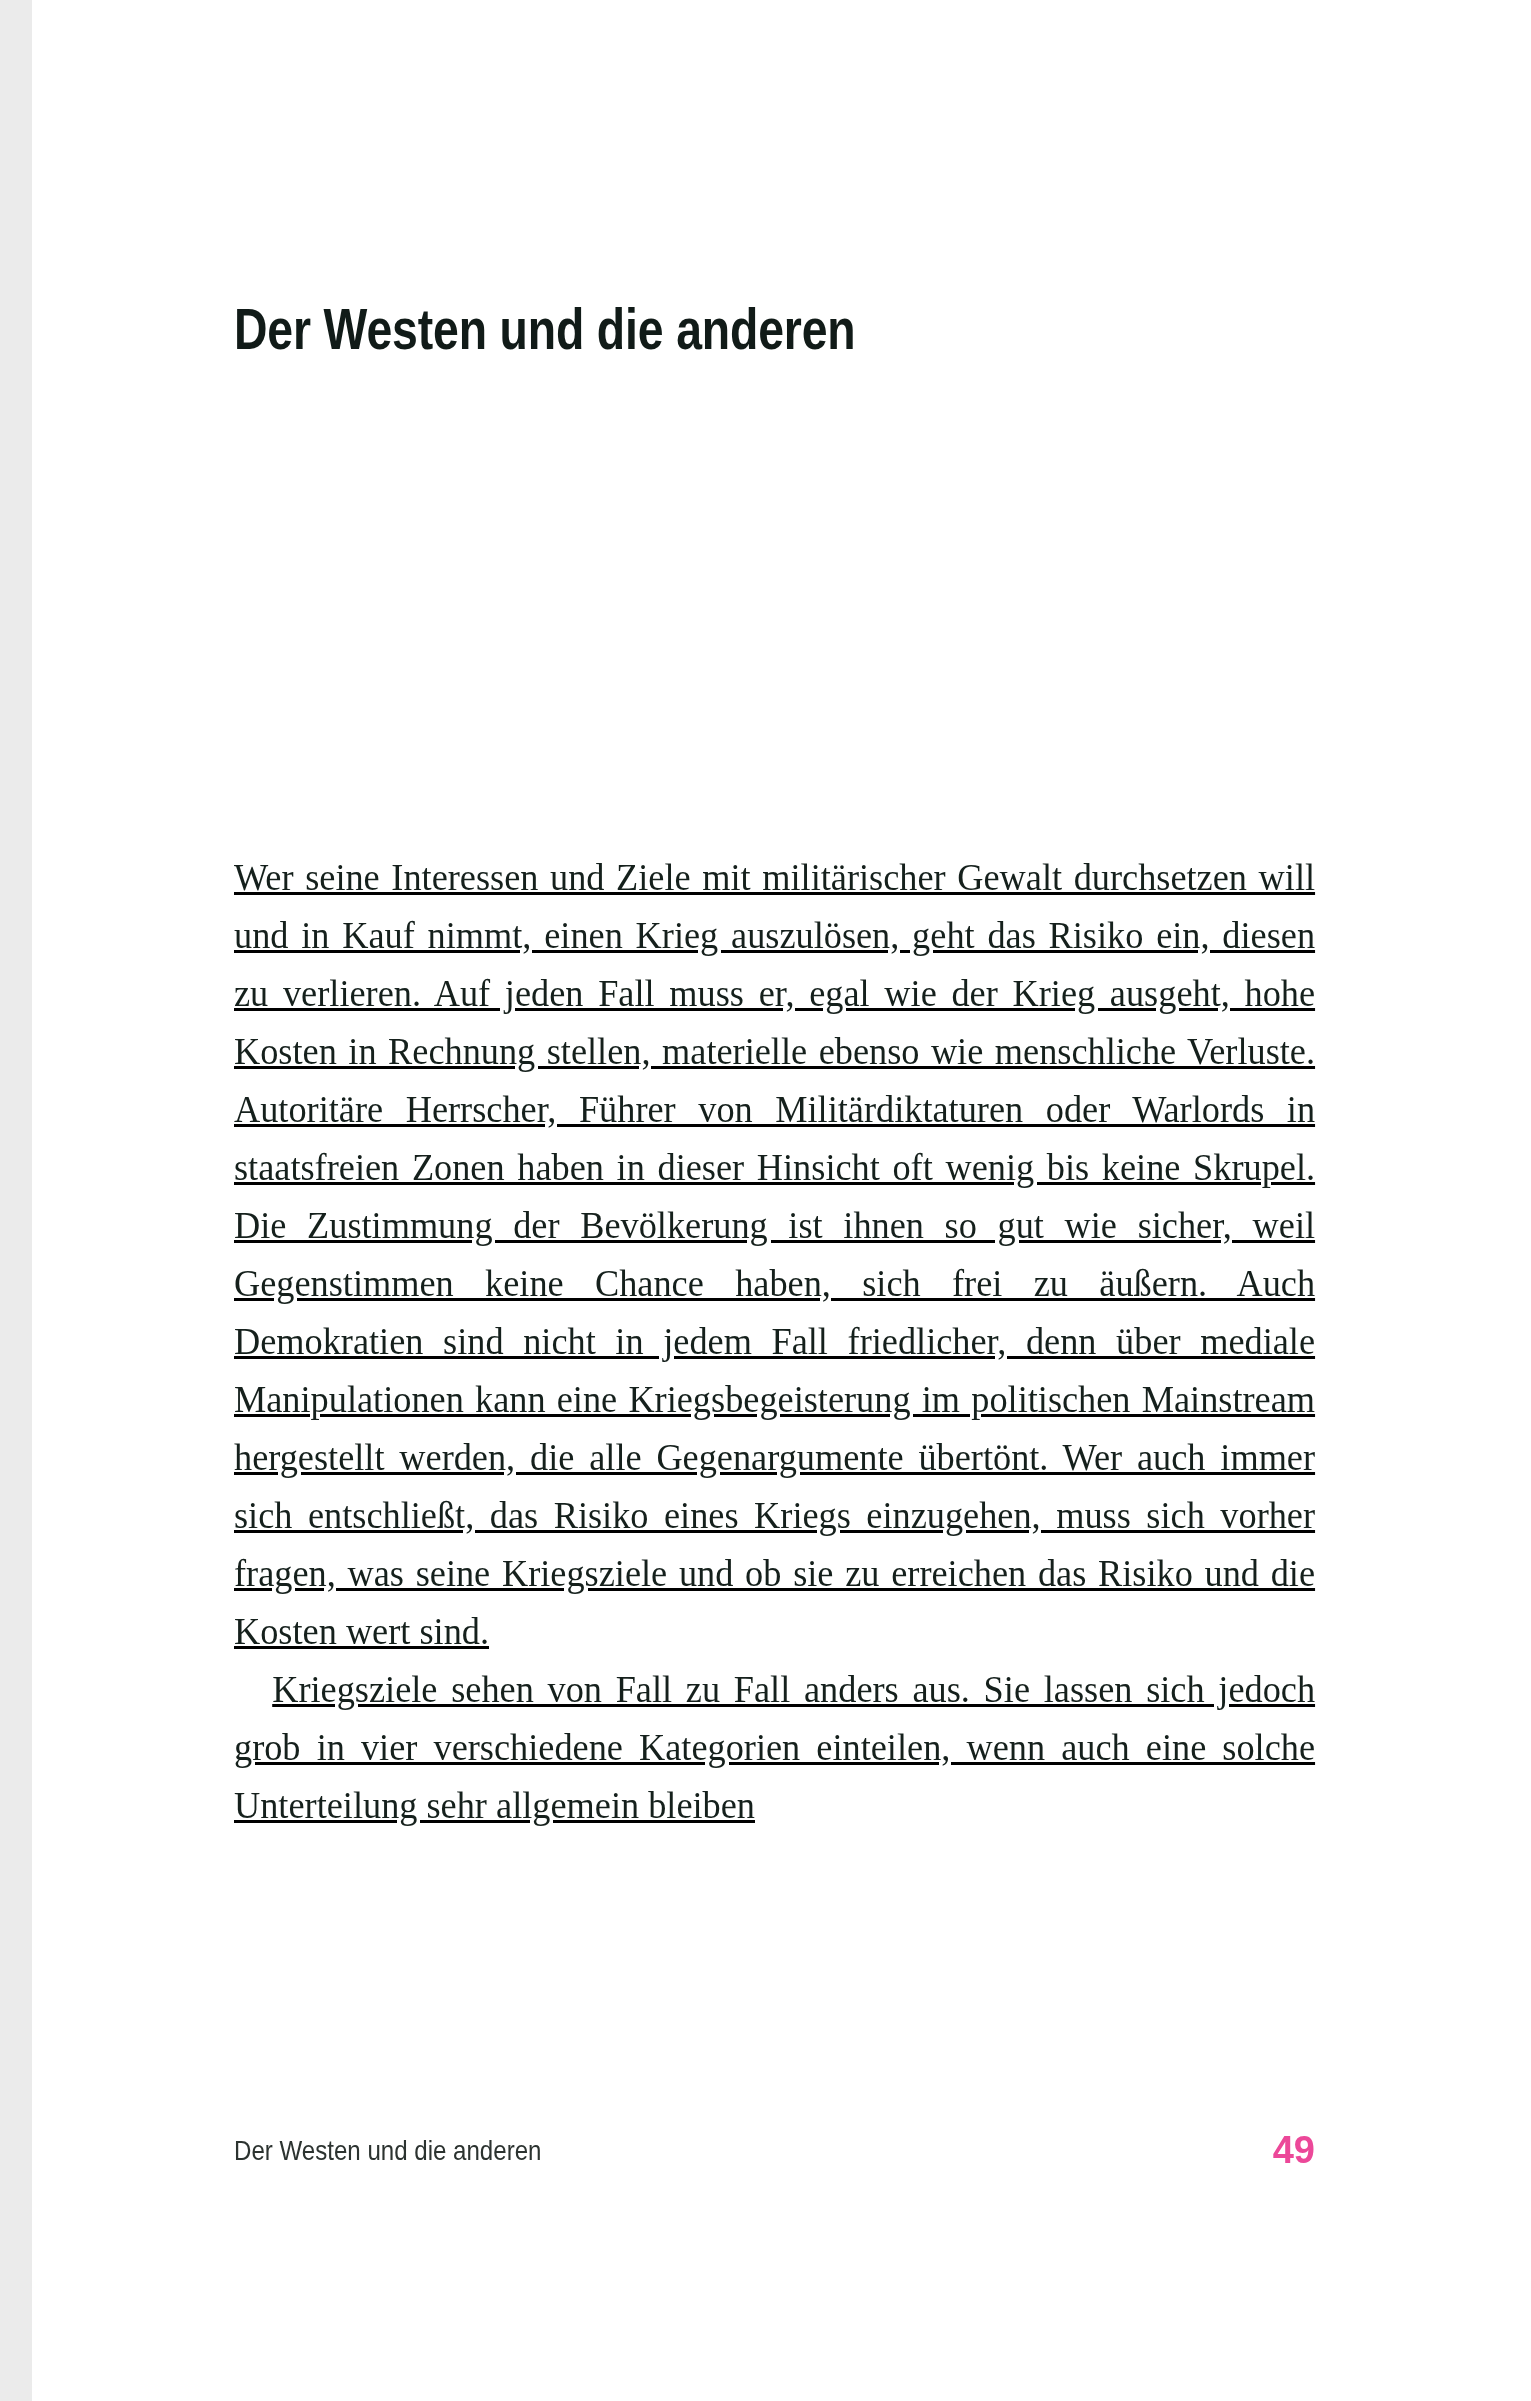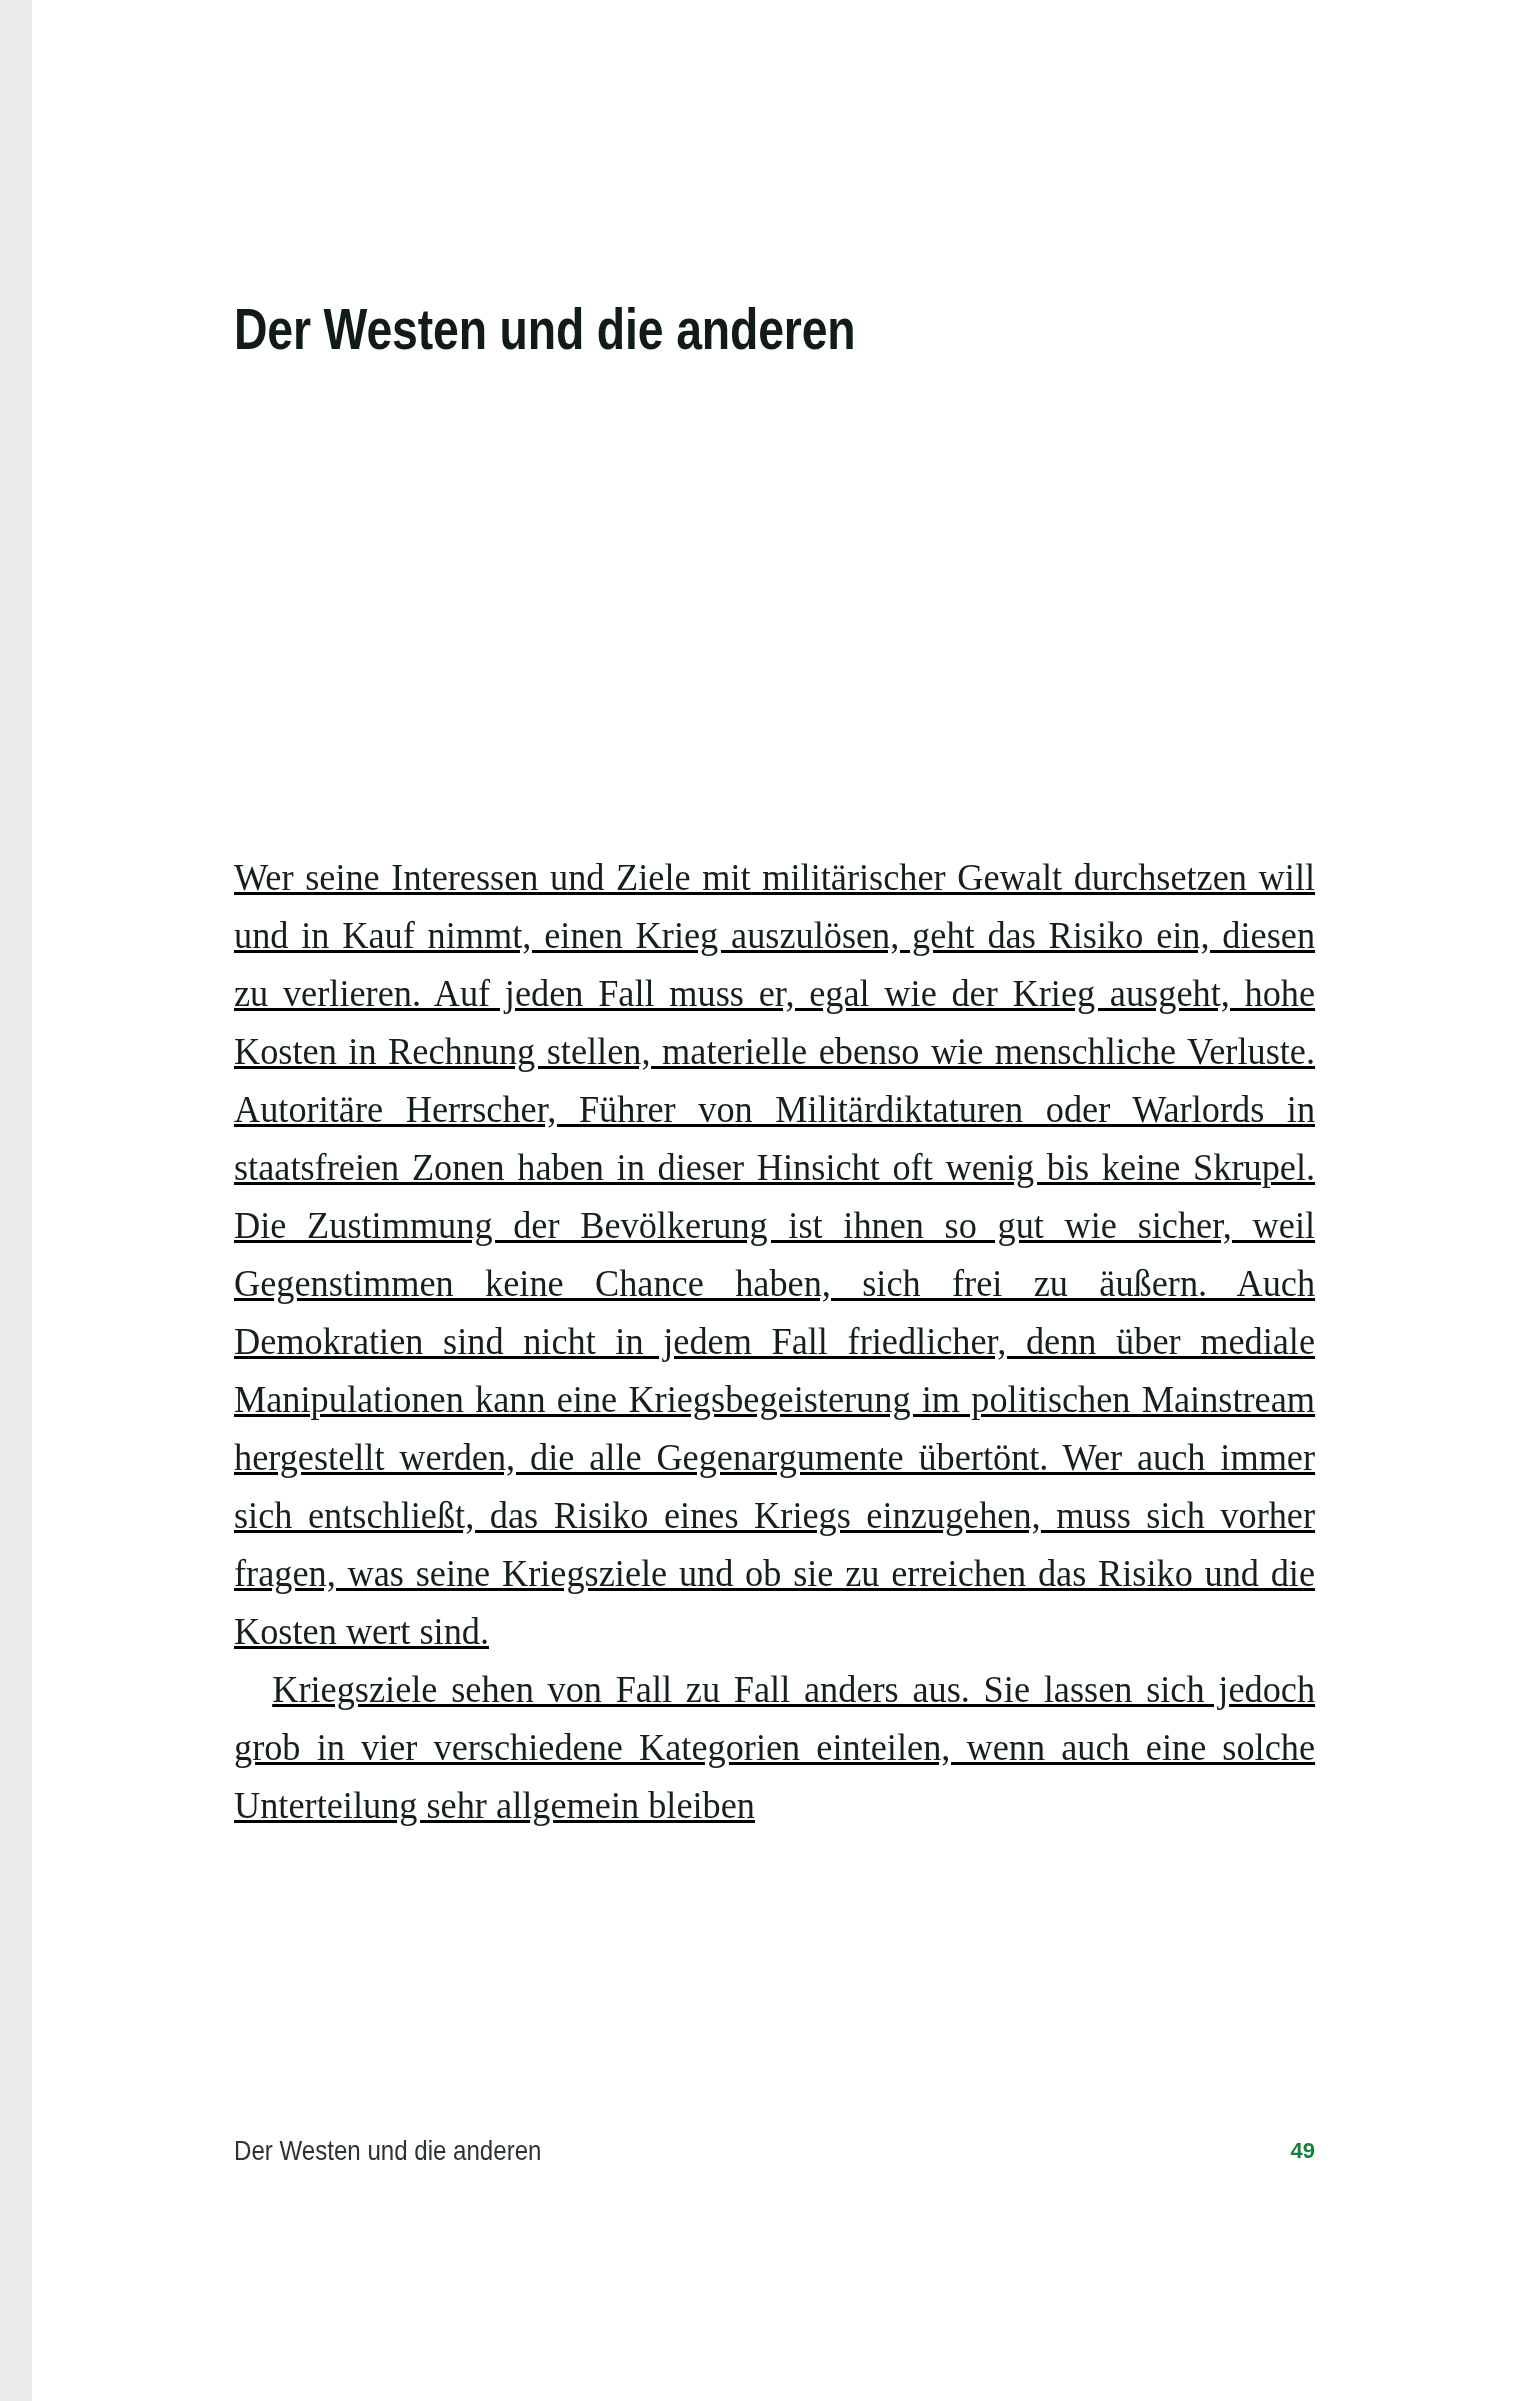--- a/index.html
+++ b/index.html
@@ -101,23 +101,23 @@
     transform: scaleX(0.86);
     transform-origin: left top;
     white-space: nowrap;
   }
   .page-number {
     position: absolute;
     right: 0;
     top: 0;
     font-family: "Liberation Sans Narrow", "Liberation Sans", "DejaVu Sans", sans-serif;
     font-weight: bold;
-    font-size: 22px;
+    font-size: 38px;
     line-height: 39px;
-    color: #15803d;
+    color: #ec4899;
     white-space: nowrap;
   }
 </style>
 </head>
 <body>
 
 <div class="page-gutter"></div>
 
 <div class="page">
 

